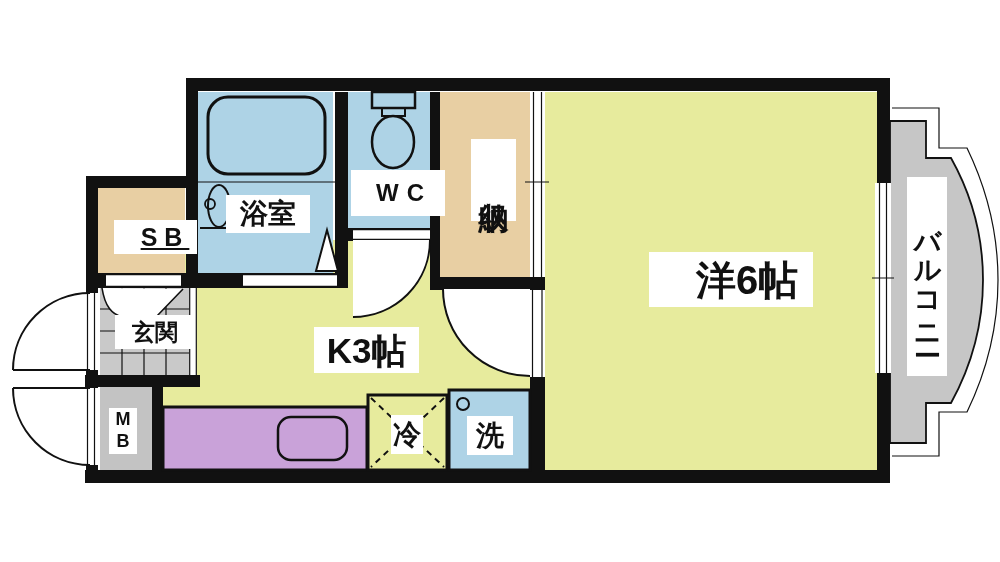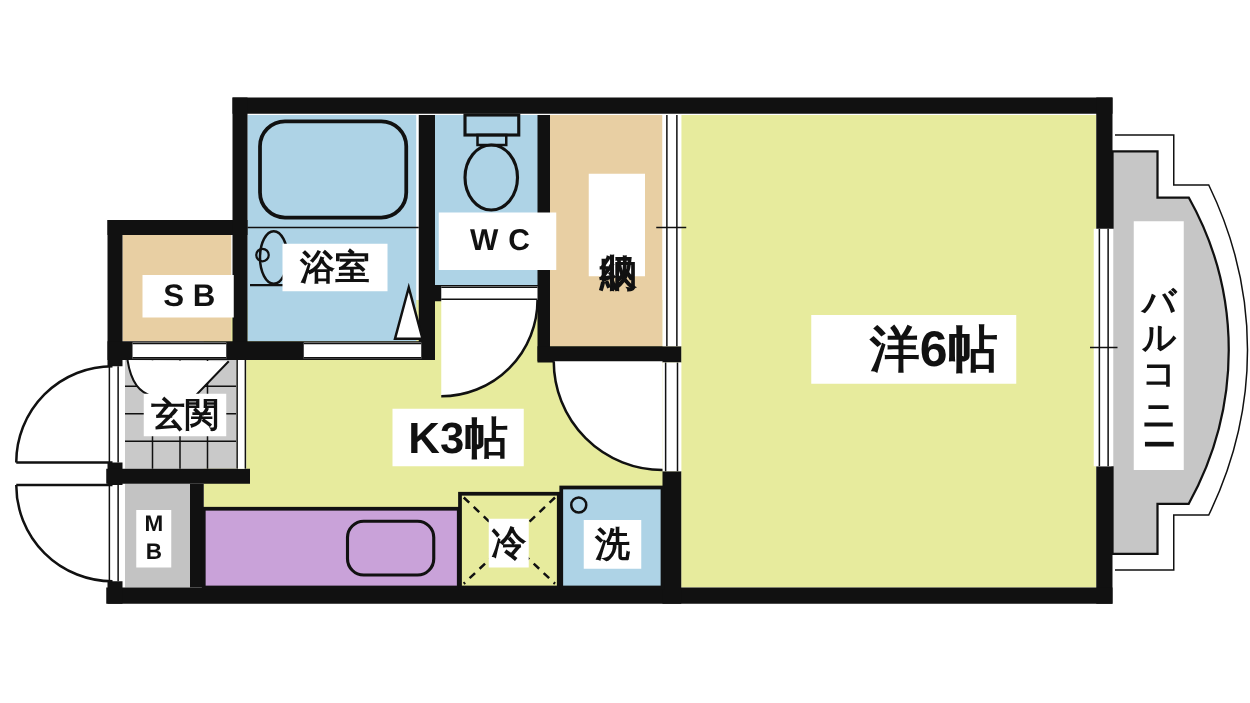--- a/index.html
+++ b/index.html
@@ -11,22 +11,22 @@
   .hair{stroke:#111111;stroke-width:1.2;fill:none;}
   .fix{stroke:#111111;fill:none;}
   .lbl{position:absolute;display:flex;align-items:center;justify-content:center;
        background:#ffffff;color:#111111;font-weight:bold;line-height:1;white-space:pre;}
   .vert{writing-mode:vertical-rl;text-orientation:upright;letter-spacing:2px;}
   .lbl-bath{left:226px;top:176px;width:84px;height:38px;font-size:28px;margin-top:19px;}
   .lbl-wc{left:351px;top:170px;width:82px;height:46px;font-size:24px;letter-spacing:8px;padding-left:12px;}
   .lbl-closet{left:471px;top:139px;width:45px;height:82px;font-size:30px;}
   .lbl-west{left:649px;top:252px;width:132px;height:55px;font-size:40px;padding-left:32px;}
   .lbl-balc{left:907px;top:177px;width:40px;height:199px;font-size:27px;}
-  .lbl-sb{left:114px;top:220px;width:64px;height:34px;font-size:25px;letter-spacing:7px;padding-left:9px;}
-  .lbl-genkan{left:115px;top:315px;width:66px;height:34px;font-size:27px;}
+  .lbl-sb{left:114px;top:220px;width:64px;height:34px;font-size:25px;letter-spacing:7px;padding-left:19px;text-decoration:underline;}
+  .lbl-genkan{left:115px;top:315px;width:80px;height:34px;font-size:23px;}
   .lbl-k{left:292px;top:327px;width:105px;height:46px;font-size:35px;margin-left:22px;}
   .lbl-mb{left:109px;top:408px;width:28px;height:46px;font-size:18px;}
   .lbl-rei{left:391px;top:415px;width:32px;height:39px;font-size:28px;}
   .lbl-sen{left:467px;top:416px;width:46px;height:39px;font-size:28px;}
 </style>
 </head>
 <body>
 
 <div class="plan">
 <svg width="1000" height="562" viewBox="0 0 1000 562">

